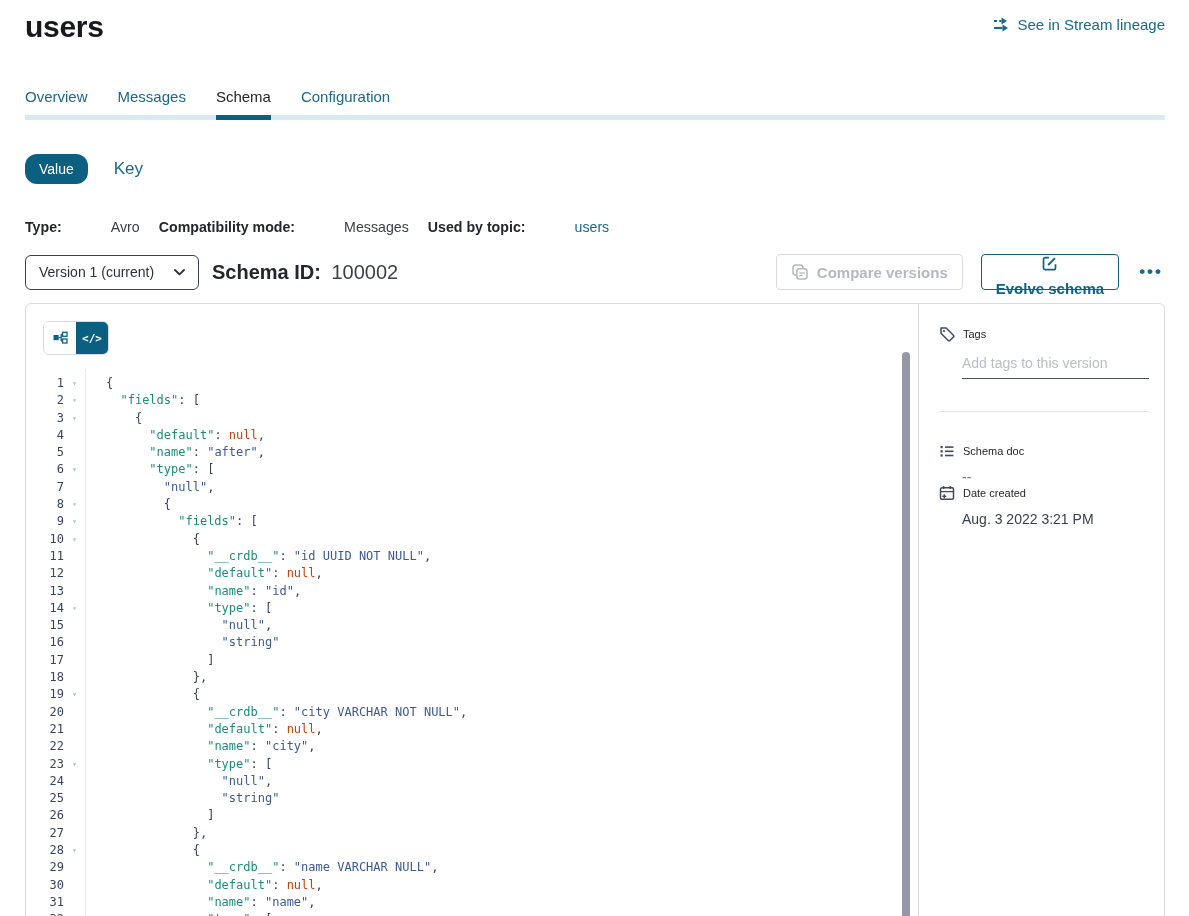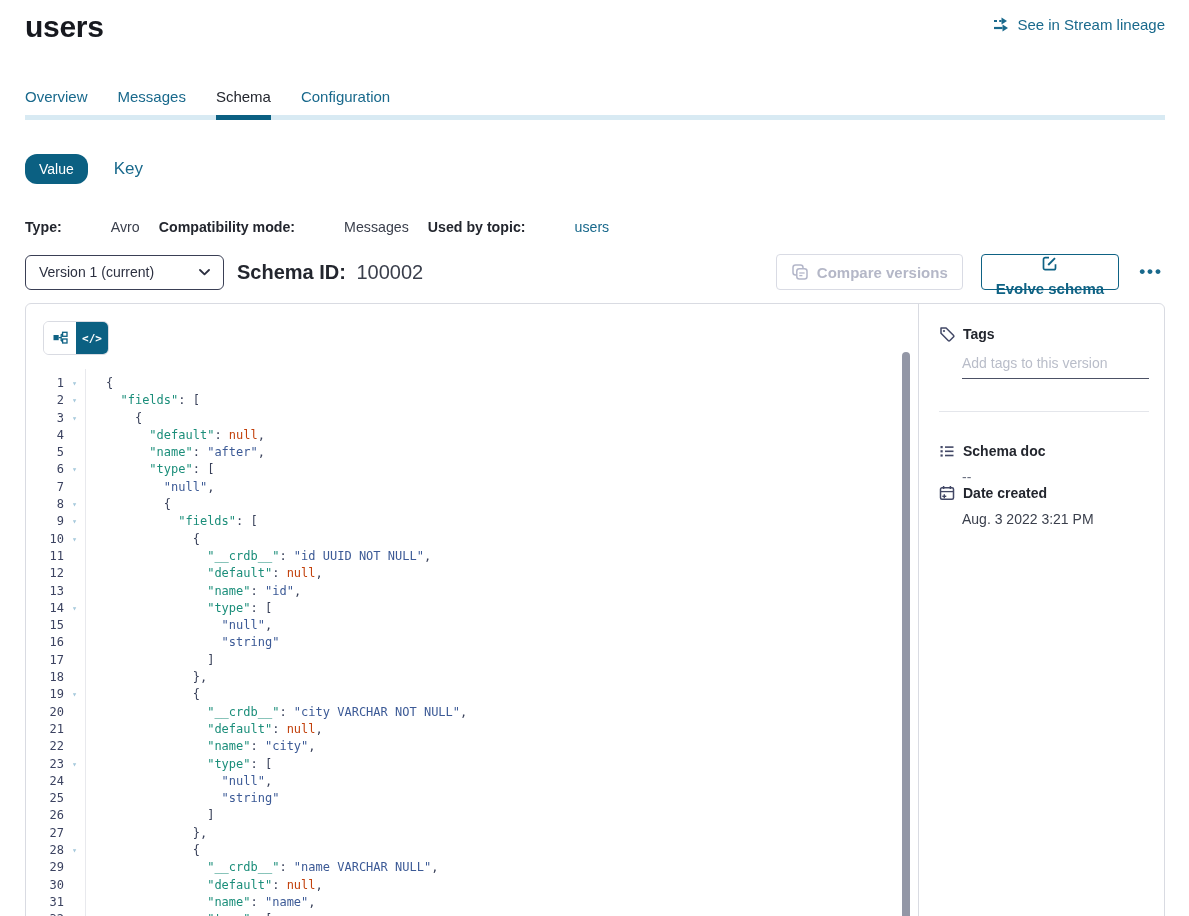--- a/index.html
+++ b/index.html
@@ -25,21 +25,21 @@
 
   
   .meta-row { margin-top: 35px; font-size: 14.2px; display: flex; align-items: baseline; }
   .meta-label { font-weight: 700; color:#23262e; }
   .meta-value { margin-left: 5px; color:#3a3f4c; }
   .meta-group { margin-right: 19px; display:flex;gap:44px; }
   .meta-link { color:#19698c; cursor:pointer; }
 
   
   .version-row { margin-top: 19px; display:flex; align-items:center; }
-  .version-select { width:199px; height:35px; border:1px solid #3a3f55; border-radius:6px; display:flex; align-items:center; justify-content:space-between; padding:0 13px; font-size:14px; color:#2c3040; cursor:pointer; background:#fff; }
+  .version-select { width:174px; height:35px; border:1px solid #3a3f55; border-radius:6px; display:flex; align-items:center; justify-content:space-between; padding:0 13px; font-size:14px; color:#2c3040; cursor:pointer; background:#fff; }
   .schema-id { margin-left: 13px; font-size:20px; }
   .right-actions { margin-left:auto; display:flex; align-items:center; gap:18px; }
   .btn { display:flex; align-items:center; gap:8px; height:36px; padding:0 14px; border-radius:4px; background:#fff; font-size:15px; font-family:inherit; cursor:pointer; }
   .btn-disabled { border:1px solid #d9dbe4; color:#b4b7c7; font-weight:700; cursor:default; }
   .btn-evolve { border:1px solid #0e6284; color:#0e6284; font-weight:700;flex-direction:column; }
   .more-btn { border:none; background:none; color:#19698c; font-size:17px; font-weight:700; letter-spacing:2px; cursor:pointer; padding:0 2px; }
 
   
   .main-panel { margin-top: 13px; height: 650px; border:1px solid #d9dbe2; border-radius:6px 6px 0 0; display:flex; }
   .code-pane { flex:1; position:relative; overflow:hidden; }
@@ -56,21 +56,21 @@
   .code-cell { white-space:pre; padding-left:21px; }
   .tk-k { color:#1b8e7a; }
   .tk-s { color:#3c5a96; }
   .tk-n { color:#c2410c;text-align:right; }
   .tk-p { color:#39415a; }
 
   .scroll-thumb { position:absolute; right:8px; top:48px; bottom:-2px; width:8px; background:#9397a6; border-radius:5px 5px 0 0; }
 
   
   .sidebar { width:246px; border-left:1px solid #d9dbe2; padding:22px 15px 0 20px; }
-  .side-heading { display:flex; align-items:center; gap:8px; font-size:14px; font-weight:700; color:#23262e; }
+  .side-heading { display:flex; align-items:center; gap:8px; font-size:11px; font-weight:400; color:#23262e; }
   .tags-input { display:block; margin:13px 0 0 23px; width:calc(100% - 23px); border:none; border-bottom:1px solid #4c5165; background:transparent; font-family:inherit; font-size:14px; color:#3a3f4c; padding:0 0 7px 0; outline:none; }
   .tags-input::placeholder { color:#b9bdc9; }
   .side-divider { border:none; border-top:1px solid #e4e6eb; margin:32px 0 0 0; }
   .section-doc { margin-top:31px; }
   .section-date { }
   .side-value { margin:10px 0 0 23px; font-size:14px; color:#3a3f4c; }
   .side-value.muted { color:#6e7383; }
   svg { display:block; }
 </style>
 </head>

